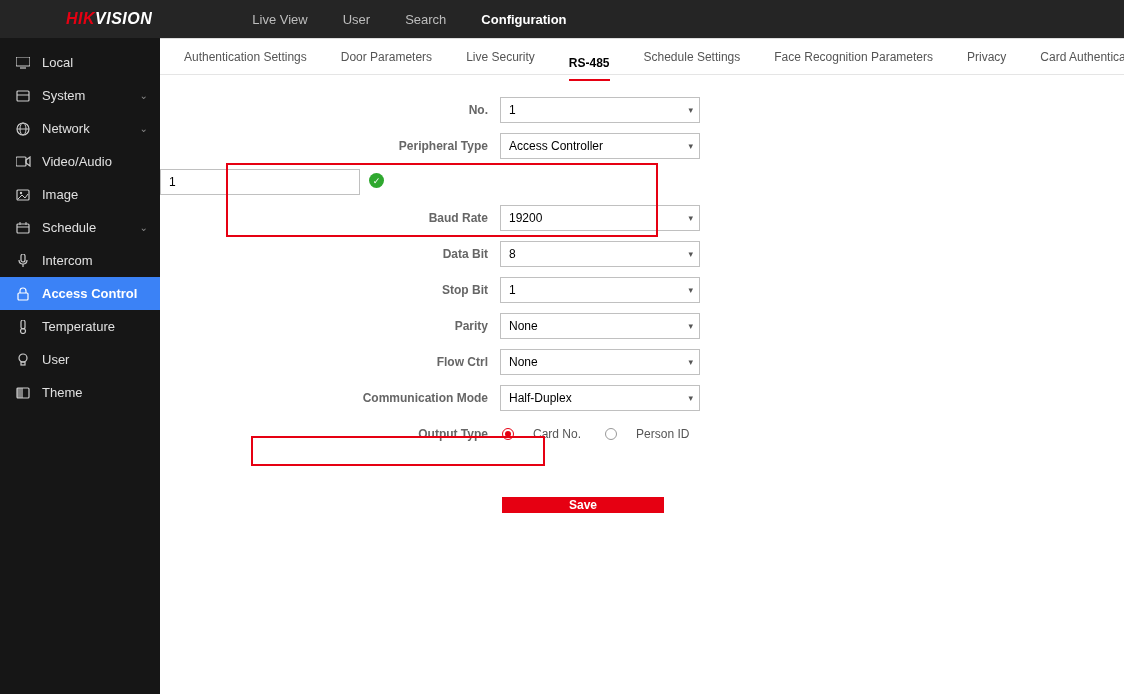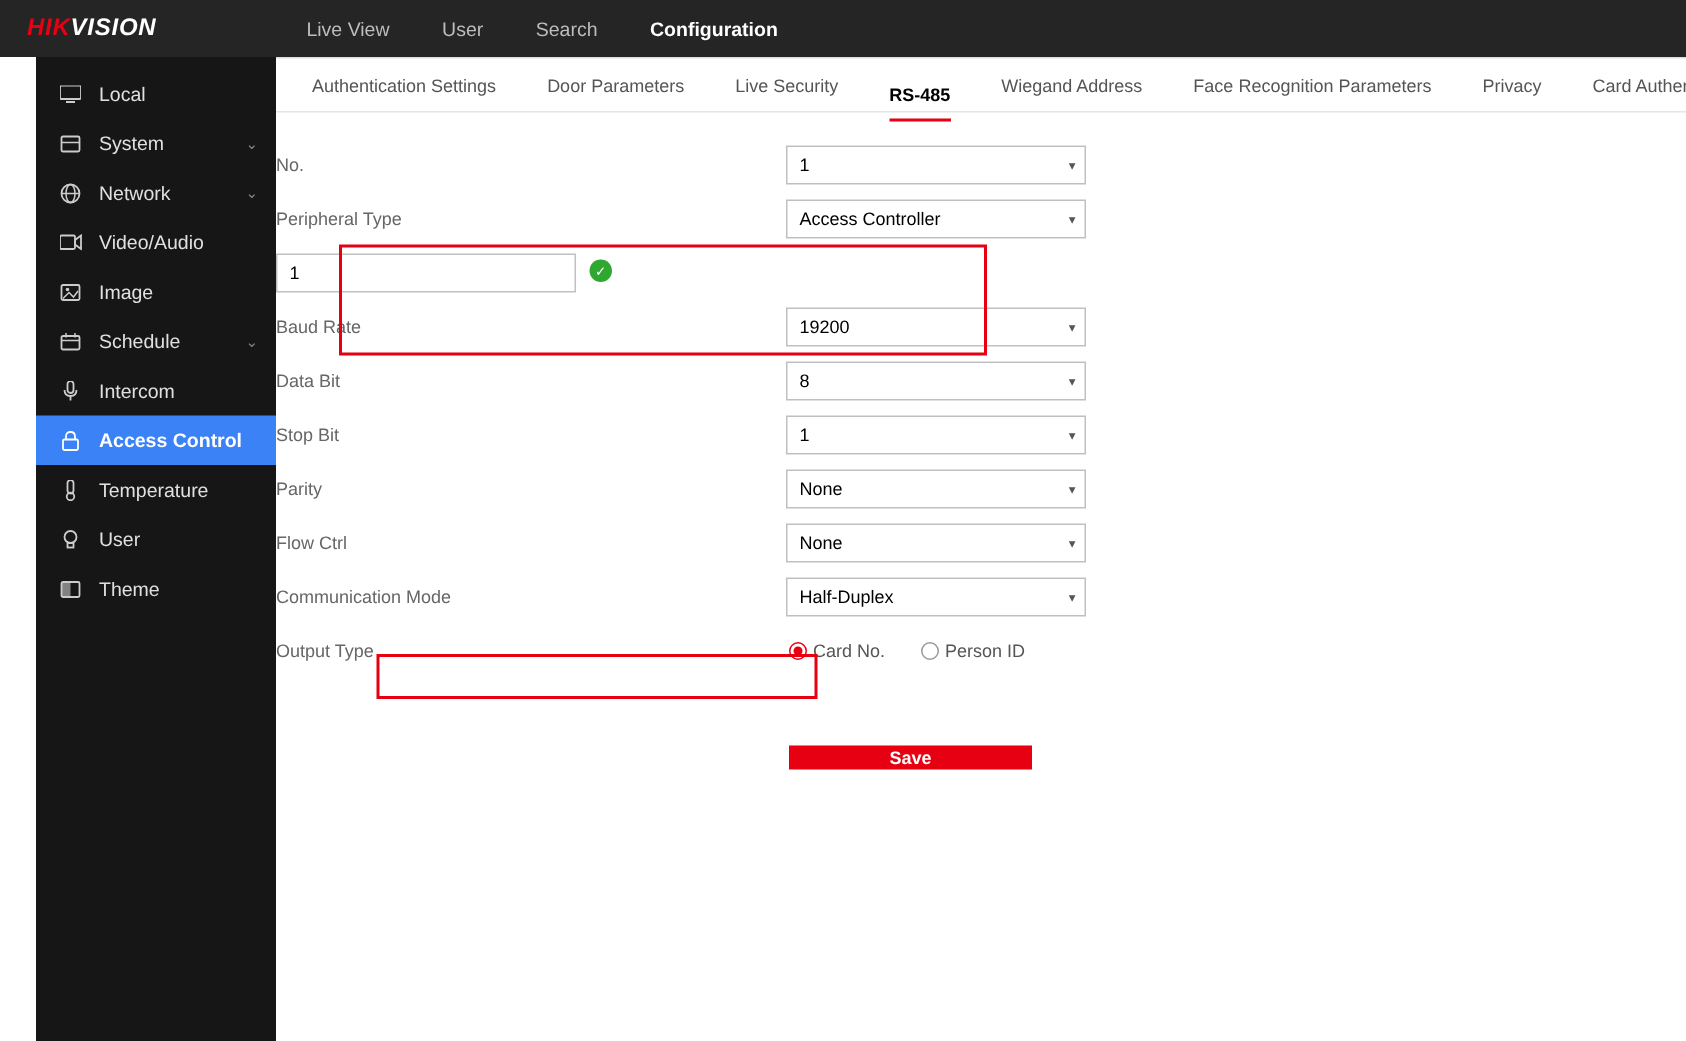--- a/index.html
+++ b/index.html
@@ -1,20 +1,20 @@
 <!DOCTYPE html>
 <html><head>
 <meta charset="utf-8">
 <style>
 * { box-sizing: border-box; margin: 0; padding: 0; }
 body { font-family: Arial, sans-serif; background: #fff; width: 1124px; height: 694px; overflow: hidden; }
 
 
 .topbar { height: 38px; background: #252525; display: flex; align-items: center; padding: 0 18px; }
-.logo { font-weight: bold; font-style: italic; font-size: 16px; letter-spacing: 0.5px; }
+.logo { font-weight: bold; font-style: italic; font-size: 16px; letter-spacing: 0.5px; margin-left: 48px; }
 .logo-hik { color: #e60012; }
 .logo-vision { color: #fff; }
 .topnav { display: flex; margin-left: 100px; gap: 35px; }
 .topnav-item { color: #bdbdbd; font-size: 13px; cursor: pointer; }
 .topnav-item.active { color: #fff; font-weight: bold; }
 
 
 .layout { display: flex; height: calc(694px - 38px); }
 
 
@@ -28,35 +28,35 @@
 
 .content { flex: 1; background: #fff; border-top: 1px solid #ddd; }
 .subtabs { display: flex; align-items: center; gap: 34px; padding: 0 24px; border-bottom: 1px solid #e5e5e5; height: 36px; font-size: 12px; }
 .subtab { color: #555; cursor: pointer; padding: 10px 0; position: relative; white-space: nowrap; }
 .subtab.active { color: #000; font-weight: bold; margin-top: 12px; }
 .subtab.active::after { content: ""; position: absolute; left: 0; right: 0; bottom: -1px; height: 2px; background: #e60012; }
 
 
 .form-area { padding: 22px 0 0 0; }
 .form-row { display: flex; align-items: center; margin-bottom: 10px; height: 26px; }
-.form-label { width: 340px; text-align: left; padding-right: 12px; color: #666; font-size: 12px; }
+.form-label { width: 340px; text-align: right; padding-right: 12px; color: #666; font-size: 12px; font-weight: bold; }
 .form-control-cell { width: 200px; position: relative; }
 .select-fake { height: 26px; border: 1px solid #c0c0c0; background: #fff; font-size: 12px; padding: 0 8px; display: flex; align-items: center; cursor: pointer; position: relative; }
 .select-arrow { position: absolute; right: 6px; font-size: 9px; color: #555; }
 .text-input { height: 26px; border: 1px solid #c0c0c0; width: 100%; font-size: 12px; padding: 0 8px; }
 .valid-mark { position: absolute; right: -24px; top: 4px; width: 15px; height: 15px; background: #2fa82f; border-radius: 50%; display: inline-flex; align-items: center; justify-content: center; color: #fff; font-size: 9px; }
 
 
 .hl1 { position: absolute; left: 226px; top: 125px; width: 432px; height: 74px; border: 2px solid #e60012; pointer-events: none; }
 .hl2 { position: absolute; left: 251px; top: 398px; width: 294px; height: 30px; border: 2px solid #e60012; pointer-events: none; }
-.main-rel { position: relative; padding-left: 24px; }
+.main-rel { position: relative; }
 
 
 .radio-wrap { display: flex; align-items: center; gap: 24px; padding-left: 2px; }
-.radio-item { display: inline-flex; align-items: center; gap: 4px; cursor: pointer; font-size: 12px; color: #555; }
+.radio-item { display: inline-flex; align-items: center; gap: 19px; cursor: pointer; font-size: 12px; color: #555; }
 .radio-circle { width: 12px; height: 12px; border: 1px solid #999; border-radius: 50%; display: inline-flex; align-items: center; justify-content: center; }
 .radio-circle.on { border-color: #e60012; }
 .radio-dot { width: 6px; height: 6px; background: #e60012; border-radius: 50%; }
 
 
 .save-row { display: flex; padding-top: 40px; }
 .save-btn { margin-left: 342px; width: 162px; height: 16px; background: #e60012; color: #fff; border: none; font-size: 12px; font-weight: bold; cursor: pointer; }
 
 </style>
 </head>
@@ -185,21 +185,21 @@
       <span class="side-label">Theme</span>
     </div>
   </div>
 
   <div class="content">
     <div class="subtabs">
       <span class="subtab">Authentication Settings</span>
       <span class="subtab">Door Parameters</span>
       <span class="subtab">Live Security</span>
       <span class="subtab active">RS-485</span>
-      <span class="subtab">Wiegand Address</span>
+      <span class="subtab">Schedule Settings</span>
       <span class="subtab">Face Recognition Parameters</span>
       <span class="subtab">Privacy</span>
       <span class="subtab">Card Authentication Settings</span>
     </div>
 
     <div class="form-area">
 
       <div class="form-row">
         <div class="form-label">No.</div>
         <div class="form-control-cell">

